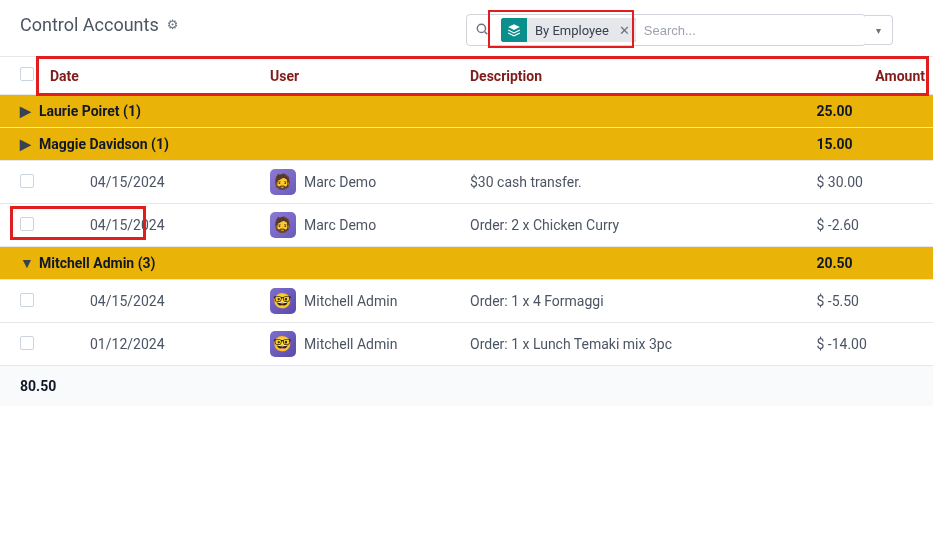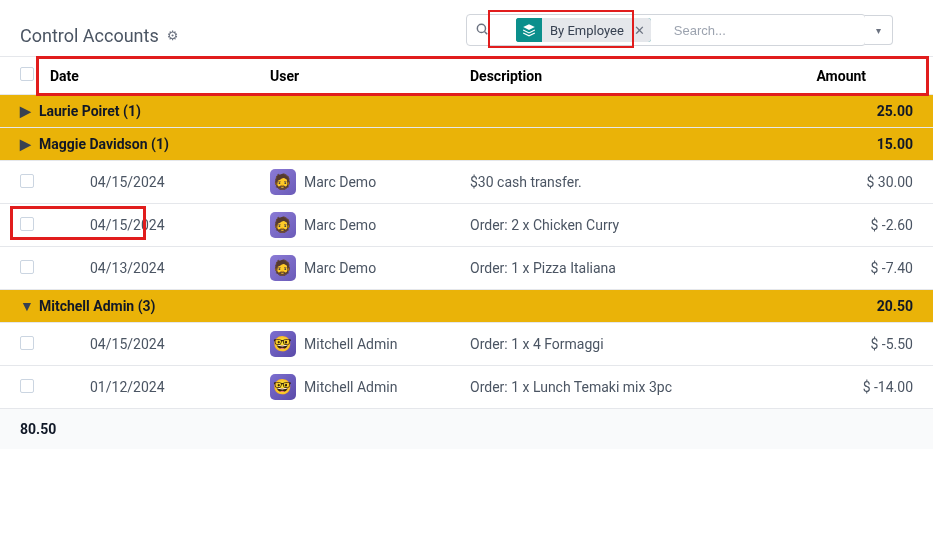--- a/index.html
+++ b/index.html
@@ -3,49 +3,49 @@
 <meta charset="utf-8">
 <style>
 * { box-sizing: border-box; margin: 0; padding: 0; }
 body {
   font-family: -apple-system, BlinkMacSystemFont, "Segoe UI", Roboto, "Helvetica Neue", Arial, sans-serif;
   font-size: 14px;
   color: #374151;
   background: #fff;
   width: 933px;
 }
-.top-bar { display: flex; align-items: flex-end; padding: 14px 20px 10px 20px; gap: 10px; }
+.top-bar { display: flex; align-items: flex-start; padding: 14px 20px 10px 20px; gap: 10px; }
 .title-wrap { display: flex; align-items: center; gap: 8px; }
 .page-title { font-size: 18px; color: #4b5563; font-weight: 400; }
 .gear { color: #6b7280; font-size: 13px; }
 .spacer { flex: 1; }
 .search-zone { position: relative; margin-left: auto; margin-right: 20px; }
-.search-box { display: flex; align-items: center; border: 1px solid #d1d5db; border-radius: 4px; height: 32px; width: 400px; background: #fff; gap: 15px; }
+.search-box { display: flex; align-items: center; border: 1px solid #d1d5db; border-radius: 4px; height: 32px; width: 400px; background: #fff; }
 .search-icon { color: #6b7280; padding: 0 8px; font-size: 14px; }
 .dropdown-btn { width: 28px; height: 30px; margin-left: -1px; border: 1px solid #d1d5db; border-left: none; border-radius: 0 4px 4px 0; background:#fff; display:flex;align-items:center;justify-content:center;color:#6b7280;font-size:10px; cursor:pointer;}
 .filter-chip { display:flex; align-items:center; background:#0b8f8c; color:#fff; height:24px; margin-left:4px; border-radius:3px; overflow:hidden; }
 .chip-icon { background:#0b8f8c; width:26px; height:24px; display:flex;align-items:center;justify-content:center;color:#fff; font-size:14px;}
 .chip-label { background:#e5e7eb; color:#374151; padding: 0 8px; height:24px; display:flex;align-items:center; font-size:13px;}
 .chip-close { background:#e5e7eb; color:#6b7280; padding:0 6px 0 2px; height:24px; display:flex;align-items:center; cursor:pointer; font-size:13px;}
 .search-input { flex:1; border:none; outline:none; padding:0 8px; font-size:13px; color:#0f172a;}
 .search-input::placeholder { color:#9ca3af; }
 .red-box-chip { position:absolute; border:2px solid #e11d1d; top:-4px; left:22px; width:146px; height:38px; pointer-events:none;}
 
 .table-wrap { padding: 0 0px 0 0px; }
 table { width: 100%; border-collapse: collapse; }
-thead th { text-align:left; font-weight:700; font-size:14px; color:#000000; padding:10px 8px; border-top:1px solid #e5e7eb; border-bottom:1px solid #e5e7eb; background:#fff;}
-thead th.amount { text-align:left; padding-right:20px;}
+thead th { text-align:left; font-weight:700; font-size:14px; color:#7f1d1d; padding:10px 8px; border-top:1px solid #e5e7eb; border-bottom:1px solid #e5e7eb; background:#fff;}
+thead th.amount { text-align:right; padding-right:8px;}
 thead th.cb { width:36px; padding-left:20px;}
 thead th.date { width:220px; }
 thead th.user { width:200px; }
 .head-red-box { position:absolute; border:3px solid #e11d1d; pointer-events:none; }
 .table-outer { position:relative; }
 
 tbody td { padding:8px 8px; border-bottom:1px solid #e5e7eb; font-size:14px; color:#374151; vertical-align:middle;}
-tbody td.amount { text-align:right; padding-right:20px; font-variant-numeric: tabular-nums;}
+tbody td.amount { padding-right:20px; font-variant-numeric: tabular-nums;}
 tbody tr.group td { font-weight:700; color:#111827; background:#eab308;}
 tbody tr.group .caret { display:inline-block; width:12px; color:#374151;}
 tbody tr.detail td { color:#4b5563; font-weight:400;}
 td.cb { width:36px; padding-left:20px;}
 .checkbox { width:14px; height:14px; border:1px solid #cbd5e1; border-radius:2px; display:inline-block;}
 .user-cell { display:flex; align-items:center; gap:8px;}
 .avatar { width:26px; height:26px; border-radius:5px; display:inline-flex; align-items:center; justify-content:center; font-size:15px; color:#fff;}
 .av-marc { background: linear-gradient(135deg,#8b7bd6,#6b5bb8);}
 .av-mitch { background: linear-gradient(135deg,#7c6fd0,#5a4aa8);}
 .group-red-box { position:absolute; border:3px solid #e11d1d; pointer-events:none;}
@@ -129,32 +129,20 @@
           <td class="date">04/15/2024</td>
           <td>
             <span class="user-cell">
               <span class="avatar av-marc">🧔</span>
               <span>Marc Demo</span>
             </span>
           </td>
           <td>Order: 2 x Chicken Curry</td>
           <td class="amount">$ -2.60</td>
         </tr>
-        <tr class="detail">
-          <td class="cb"><span class="checkbox"></span></td>
-          <td class="date">04/13/2024</td>
-          <td>
-            <span class="user-cell">
-              <span class="avatar av-marc">🧔</span>
-              <span>Marc Demo</span>
-            </span>
-          </td>
-          <td>Order: 1 x Pizza Italiana</td>
-          <td class="amount">$ -7.40</td>
-        </tr>
         <tr class="group">
           <td class="gname" colspan="4"><span class="caret">▼</span>&nbsp;&nbsp;Mitchell Admin (3)</td>
           <td class="amount">20.50</td>
         </tr>
         <tr class="detail">
           <td class="cb"><span class="checkbox"></span></td>
           <td class="date">04/15/2024</td>
           <td>
             <span class="user-cell">
               <span class="avatar av-mitch">🤓</span>

